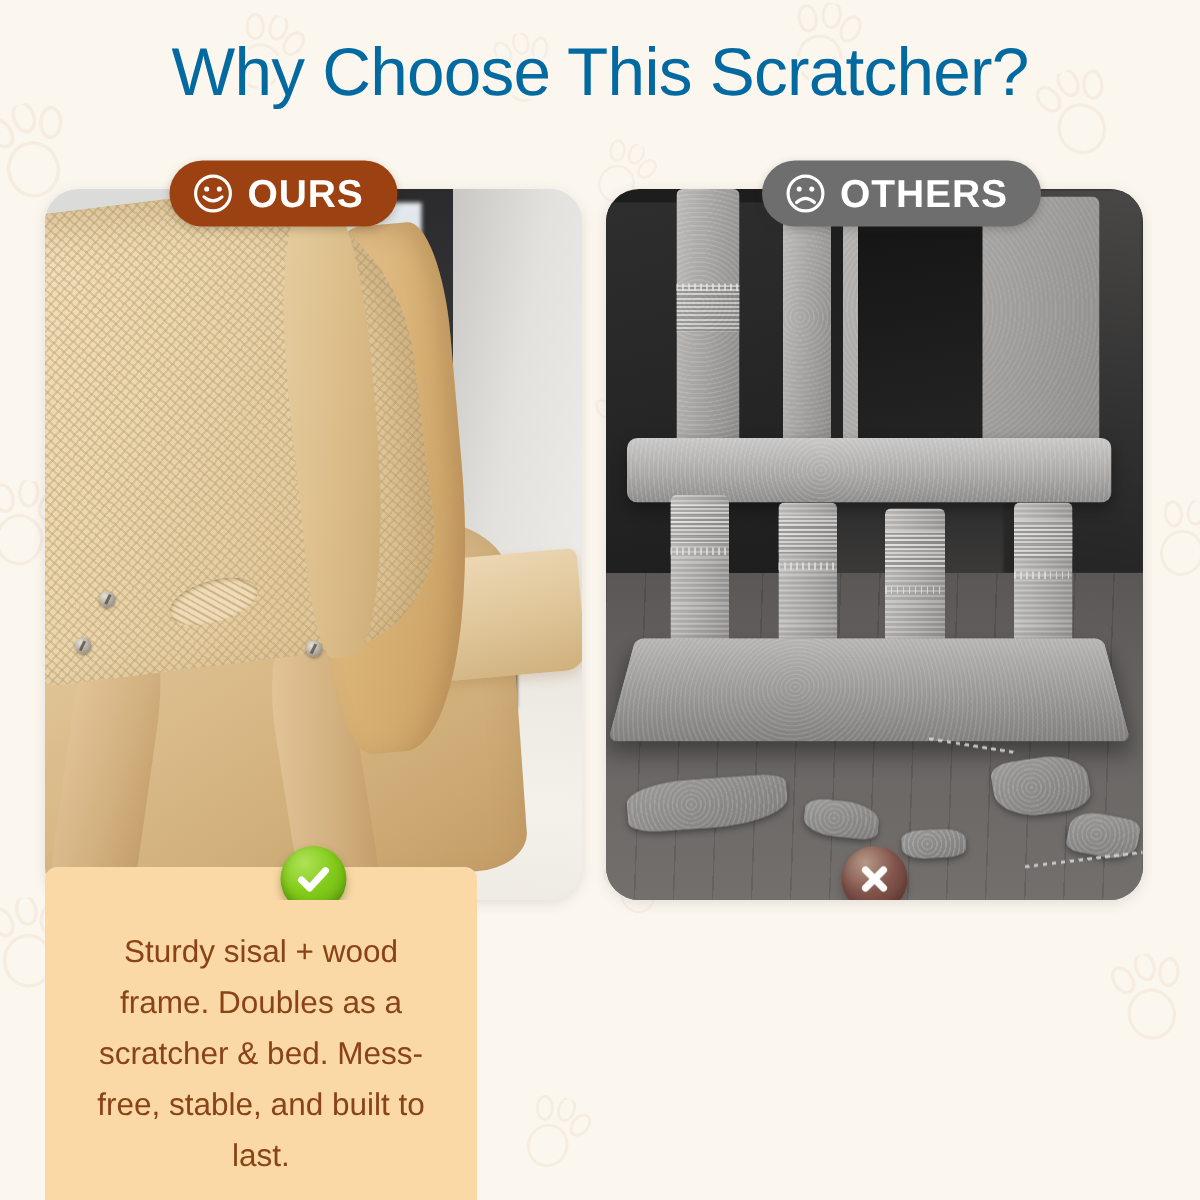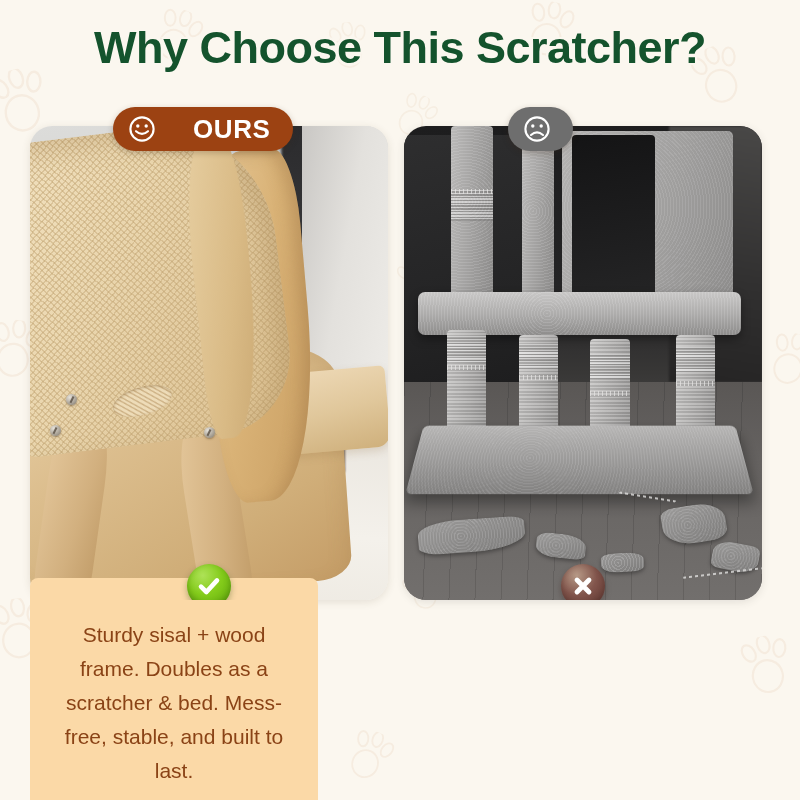--- a/index.html
+++ b/index.html
@@ -32,23 +32,23 @@
   
   #page-title {
     position: absolute;
     top: 20px;
     left: 0;
     width: 800px;
     text-align: center;
     z-index: 5;
     font-size: 45px;
     line-height: 56px;
-    font-weight: 700;
+    font-weight: 400;
     letter-spacing: -0.5px;
-    color: #14532d;
+    color: #0369a1;
     text-shadow:
        2px 0 0 #FBF7EF, -2px 0 0 #FBF7EF,
        0 2px 0 #FBF7EF, 0 -2px 0 #FBF7EF,
        2px 2px 0 #FBF7EF, -2px -2px 0 #FBF7EF,
        2px -2px 0 #FBF7EF, -2px 2px 0 #FBF7EF;
   }
 
   
   .column {
     position: absolute;
@@ -302,21 +302,20 @@
     box-shadow: 0 2px 6px rgba(60,40,25,0.25);
   }
   #badge-ours   { left: 83px;  background: #9C4212; }
   #badge-others { left: 104px; background: #6E6E6E; }
   .badge-label {
     color: #FFFFFF;
     font-size: 26px;
     font-weight: 700;
     letter-spacing: 0.6px;
     line-height: 1;
-    margin-left: 28px;
   }
   .badge svg { display: block; flex: 0 0 auto; }
 
   
   .marker {
     position: absolute;
     top: 438px;
     left: 50%;
     margin-left: -22px;
     width: 44px; height: 44px;
@@ -600,15 +599,16 @@
 
   <div class="badge" id="badge-others">
     <span>
       <svg width="28" height="28" viewBox="0 0 28 28" aria-hidden="true">
         <circle cx="14" cy="14" r="11.6" fill="none" stroke="#FFFFFF" stroke-width="2.1"></circle>
         <circle cx="9.8" cy="11" r="1.7" fill="#FFFFFF"></circle>
         <circle cx="18.2" cy="11" r="1.7" fill="#FFFFFF"></circle>
         <path d="M8 20 Q14 14.6 20 20" fill="none" stroke="#FFFFFF" stroke-width="2.1" stroke-linecap="round"></path>
       </svg>
     </span>
+    <span class="badge-label">OTHERS</span>
   </div>
 
 </div>
 
 </body></html>

